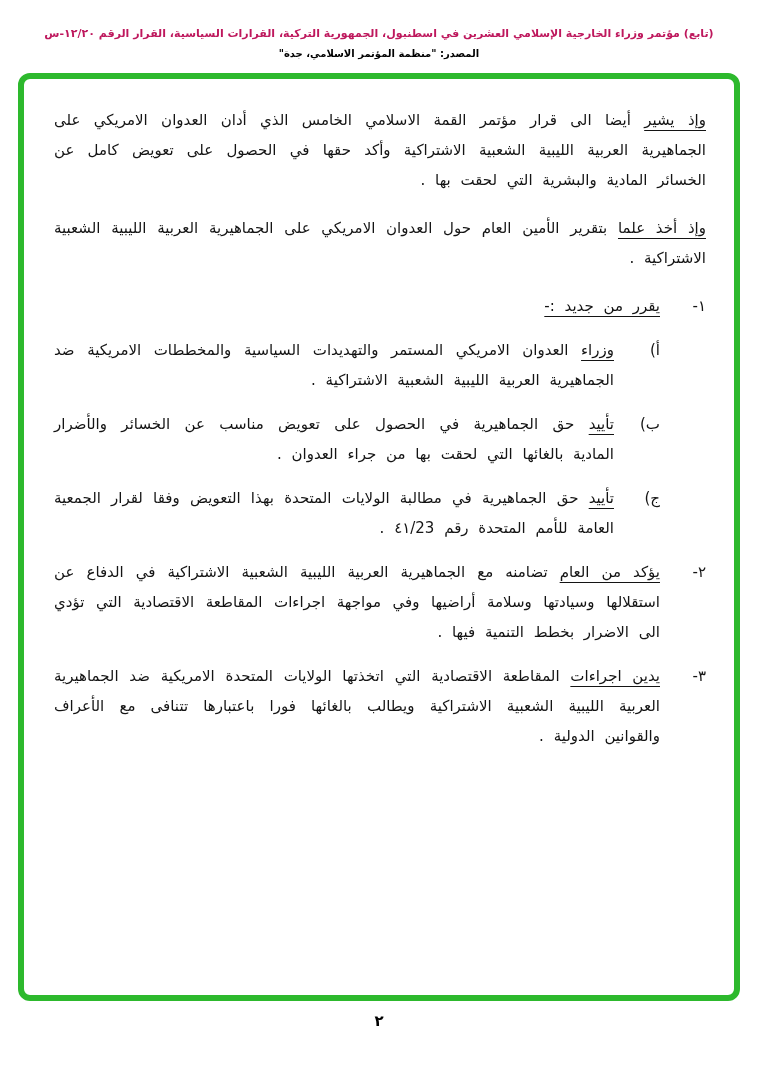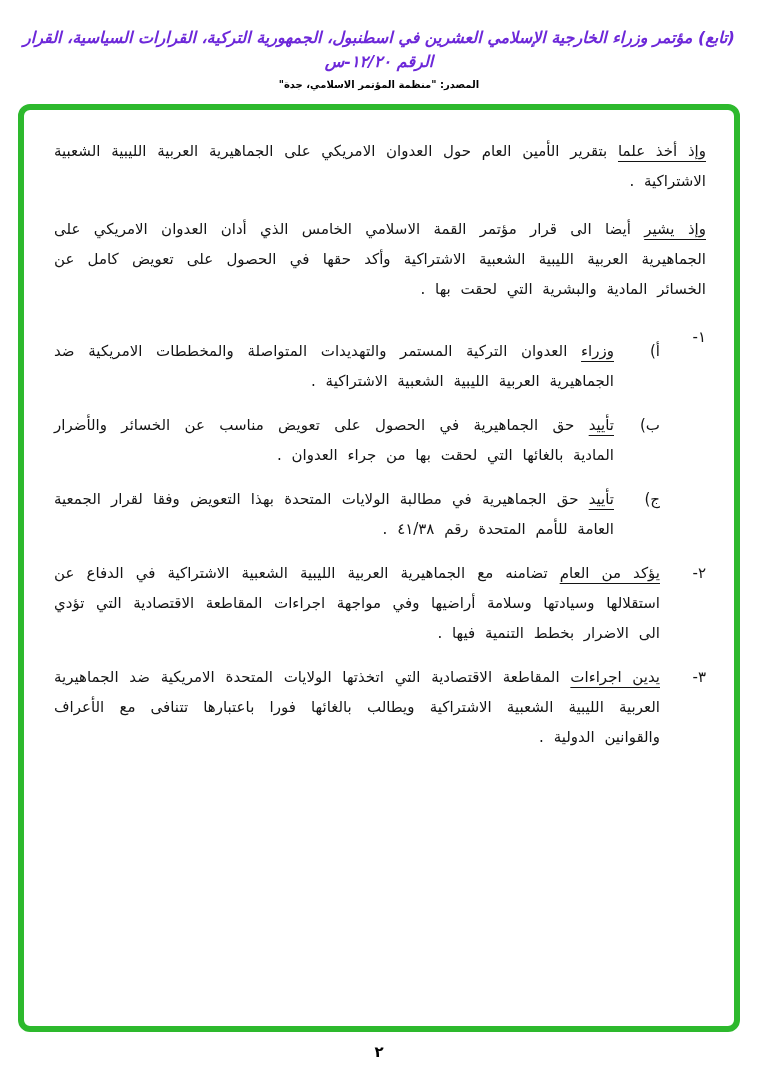--- a/index.html
+++ b/index.html
@@ -13,25 +13,24 @@
     height: 1078px;
     direction: rtl;
     color: #141414;
     overflow: hidden;
   }
   .page-header {
     text-align: center;
     padding: 26px 12px 0 12px;
   }
   .header-line1 {
-    font-size: 16px;
+    font-size: 11px;
     font-weight: bold;
-    color: #6d28d9;
+    color: #be185d;
     line-height: 1.5;
-    font-style: italic;
   }
   .header-line2 {
     font-size: 10px;
     font-weight: bold;
     color: #000;
     margin-top: 5px;
   }
   .doc-frame {
     width: 722px;
     height: 928px;
@@ -96,54 +95,57 @@
 
 <div class="page-header">
   <div class="header-line1">(تابع) مؤتمر وزراء الخارجية الإسلامي العشرين في اسطنبول، الجمهورية التركية، القرارات السياسية، القرار الرقم ١٢/٢٠-س</div>
   <div class="header-line2">المصدر: "منظمة المؤتمر الاسلامي، جدة"</div>
 </div>
 
 <div class="doc-frame">
   <div class="doc">
 
     <p class="preamble-paragraph">
-      <span class="lead">وإذ أخذ علما</span>
-      <span>بتقرير الأمين العام حول العدوان الامريكي على الجماهيرية العربية الليبية الشعبية الاشتراكية .</span>
+      <span class="lead">وإذ يشير</span>
+      <span>أيضا الى قرار مؤتمر القمة الاسلامي الخامس الذي أدان العدوان الامريكي على الجماهيرية العربية الليبية الشعبية الاشتراكية وأكد حقها في الحصول على تعويض كامل عن الخسائر المادية والبشرية التي لحقت بها .</span>
     </p>
 
     <p class="preamble-paragraph">
-      <span class="lead">وإذ يشير</span>
-      <span>أيضا الى قرار مؤتمر القمة الاسلامي الخامس الذي أدان العدوان الامريكي على الجماهيرية العربية الليبية الشعبية الاشتراكية وأكد حقها في الحصول على تعويض كامل عن الخسائر المادية والبشرية التي لحقت بها .</span>
+      <span class="lead">وإذ أخذ علما</span>
+      <span>بتقرير الأمين العام حول العدوان الامريكي على الجماهيرية العربية الليبية الشعبية الاشتراكية .</span>
     </p>
 
     <div class="item">
       <div class="item-num">١-</div>
       <div class="item-body">
+        <div class="item-header">
+          <span class="lead">يقرر من جديد :-</span>
+        </div>
 
         <div class="subitem">
           <div class="sub-letter">أ)</div>
           <div class="sub-body">
             <span class="lead">وزراء</span>
-            <span>العدوان التركية المستمر والتهديدات المتواصلة والمخططات الامريكية ضد الجماهيرية العربية الليبية الشعبية الاشتراكية .</span>
+            <span>العدوان الامريكي المستمر والتهديدات السياسية والمخططات الامريكية ضد الجماهيرية العربية الليبية الشعبية الاشتراكية .</span>
           </div>
         </div>
 
         <div class="subitem">
           <div class="sub-letter">ب)</div>
           <div class="sub-body">
             <span class="lead">تأييد</span>
             <span>حق الجماهيرية في الحصول على تعويض مناسب عن الخسائر والأضرار المادية بالغائها التي لحقت بها من جراء العدوان .</span>
           </div>
         </div>
 
         <div class="subitem">
           <div class="sub-letter">ج)</div>
           <div class="sub-body">
             <span class="lead">تأييد</span>
-            <span>حق الجماهيرية في مطالبة الولايات المتحدة بهذا التعويض وفقا لقرار الجمعية العامة للأمم المتحدة رقم ٤١/٣٨ .</span>
+            <span>حق الجماهيرية في مطالبة الولايات المتحدة بهذا التعويض وفقا لقرار الجمعية العامة للأمم المتحدة رقم ٤١/23 .</span>
           </div>
         </div>
 
       </div>
     </div>
 
     <div class="item">
       <div class="item-num">٢-</div>
       <div class="item-body">
         <span class="lead">يؤكد من العام</span>

